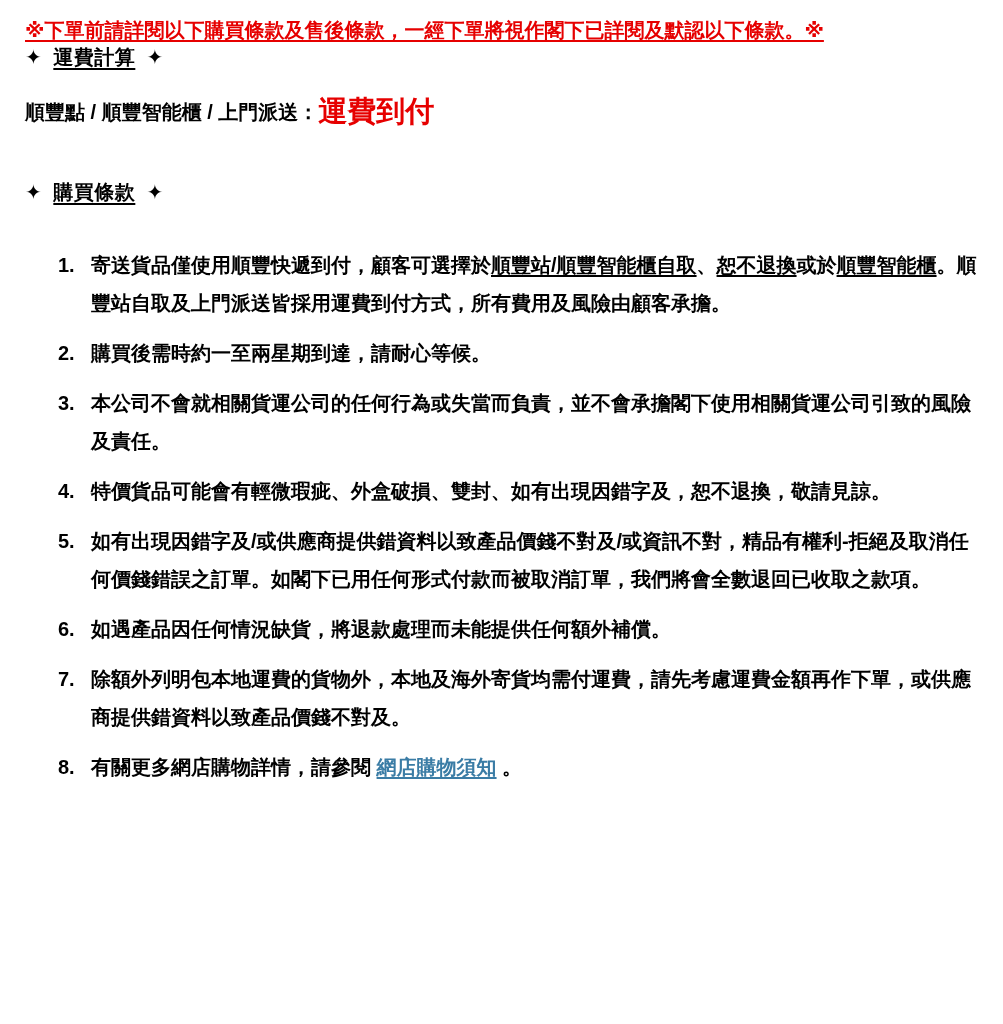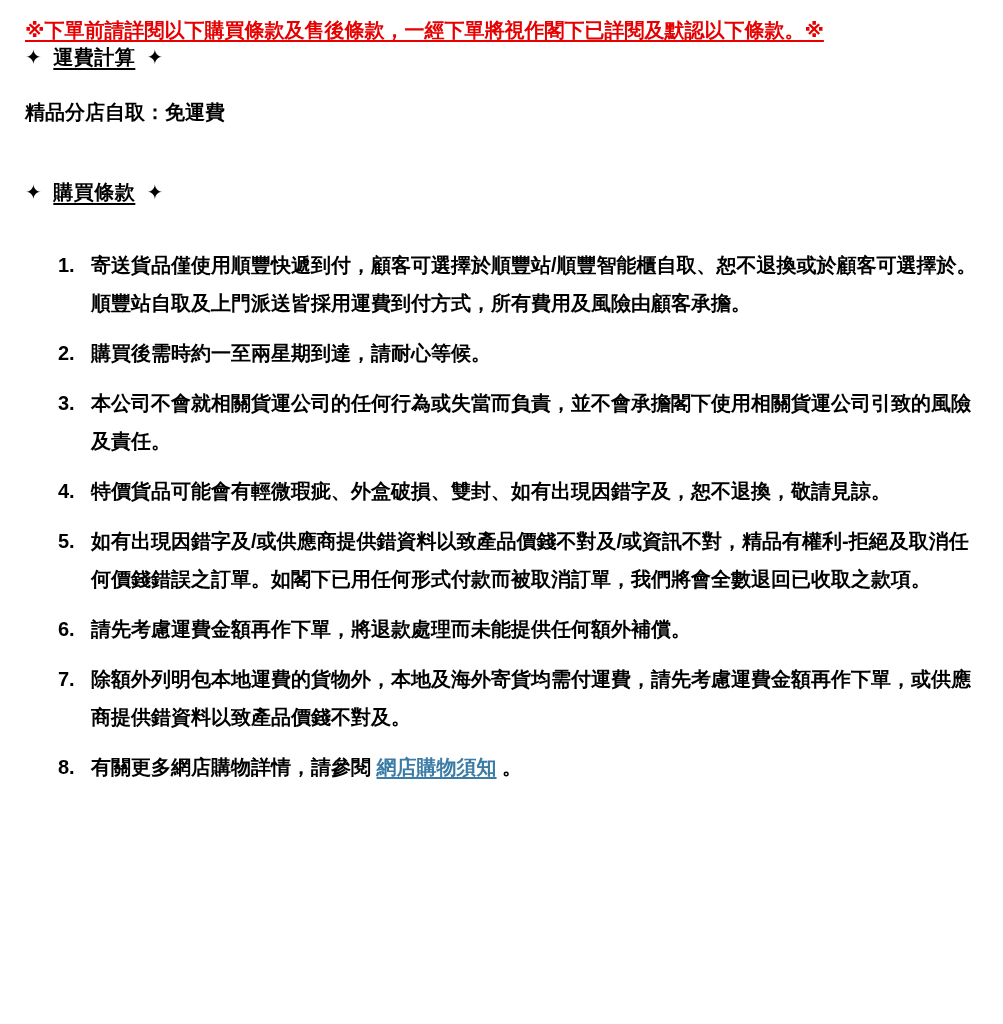--- a/index.html
+++ b/index.html
@@ -54,20 +54,21 @@
     flex: none;
     width: 33px;
   }
   .term-body { flex: 1; }
   .term-note {
     color: var(--red, #e60000);
     margin: 10px 0 12px;
   }
   .seg-plain {}
   .seg-u {
+    text-decoration: underline;
     text-underline-offset: 3px;
   }
   .seg-red { color: var(--red, #e60000); }
   .seg-red-large {
     color: var(--red, #e60000);
     font-size: 29px;
     line-height: 1;
     vertical-align: -2px;
   }
   .seg-link {
@@ -82,34 +83,34 @@
 <body>
 
 <p class="notice">※下單前請詳閱以下購買條款及售後條款，一經下單將視作閣下已詳閱及默認以下條款。※</p>
 
 <section class="shipping">
   <h2 class="section-heading">
     <span>✦</span>
     <span class="heading-title">運費計算</span>
     <span>✦</span>
   </h2>
-  <p class="ship-line">精品分店自取：免運費</p>
+  <p class="ship-line"><span class="seg-plain">順豐點 / 順豐智能櫃 / 上門派送：</span><span class="seg-red-large">運費到付</span></p>
 </section>
 
 <section class="terms">
   <h2 class="section-heading">
     <span>✦</span>
     <span class="heading-title">購買條款</span>
     <span>✦</span>
   </h2>
   <ol class="terms-list">
       <li class="term-item">
         <span class="term-num">1.</span>
         <div class="term-body">
-          <p class="term-text"><span class="seg-plain">寄送貨品僅使用順豐快遞到付，顧客可選擇於</span><span class="seg-u">順豐站/順豐智能櫃自取</span><span class="seg-plain">、</span><span class="seg-u">恕不退換</span><span class="seg-plain">或於</span><span class="seg-u">顧客可選擇於</span><span class="seg-plain">。順豐站自取及上門派送皆採用運費到付方式，所有費用及風險由顧客承擔。</span></p>
+          <p class="term-text"><span class="seg-plain">寄送貨品僅使用順豐快遞到付，顧客可選擇於</span><span class="seg-u">順豐站/順豐智能櫃自取</span><span class="seg-plain">、</span><span class="seg-u">恕不退換</span><span class="seg-plain">或於</span><span class="seg-u">順豐智能櫃</span><span class="seg-plain">。順豐站自取及上門派送皆採用運費到付方式，所有費用及風險由顧客承擔。</span></p>
         </div>
       </li>
       <li class="term-item">
         <span class="term-num">2.</span>
         <div class="term-body">
           <p class="term-text"><span class="seg-plain">購買後需時約一至兩星期到達，請耐心等候。</span></p>
         </div>
       </li>
       <li class="term-item">
         <span class="term-num">3.</span>
@@ -125,21 +126,21 @@
       </li>
       <li class="term-item">
         <span class="term-num">5.</span>
         <div class="term-body">
           <p class="term-text"><span class="seg-plain">如有出現因錯字及/或供應商提供錯資料以致產品價錢不對及/或資訊不對，精品有權利-拒絕及取消任何價錢錯誤之訂單。如閣下已用任何形式付款而被取消訂單，我們將會全數退回已收取之款項。</span></p>
         </div>
       </li>
       <li class="term-item">
         <span class="term-num">6.</span>
         <div class="term-body">
-          <p class="term-text"><span class="seg-plain">請先考慮運費金額再作下單，將退款處理而未能提供任何額外補償。</span></p>
+          <p class="term-text"><span class="seg-plain">如遇產品因任何情況缺貨，將退款處理而未能提供任何額外補償。</span></p>
         </div>
       </li>
       <li class="term-item">
         <span class="term-num">7.</span>
         <div class="term-body">
           <p class="term-text"><span class="seg-plain">除額外列明包本地運費的貨物外，本地及海外寄貨均需付運費，請先考慮運費金額再作下單，或供應商提供錯資料以致產品價錢不對及。</span></p>
         </div>
       </li>
       <li class="term-item">
         <span class="term-num">8.</span>

